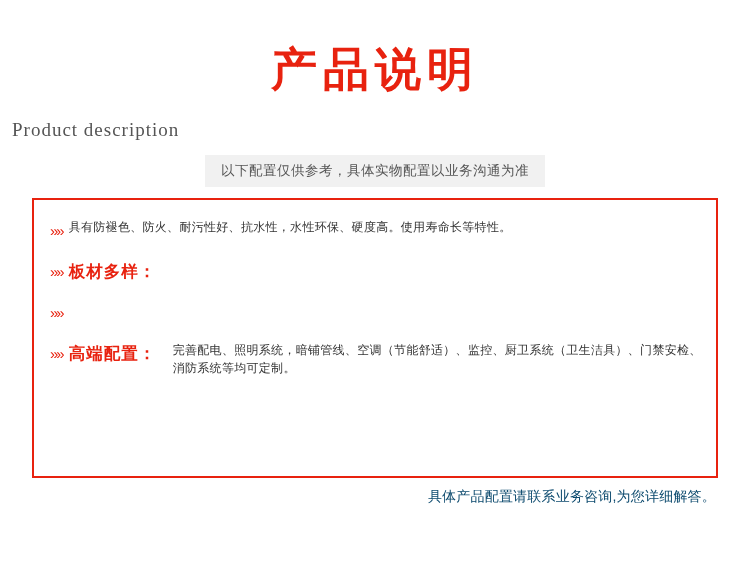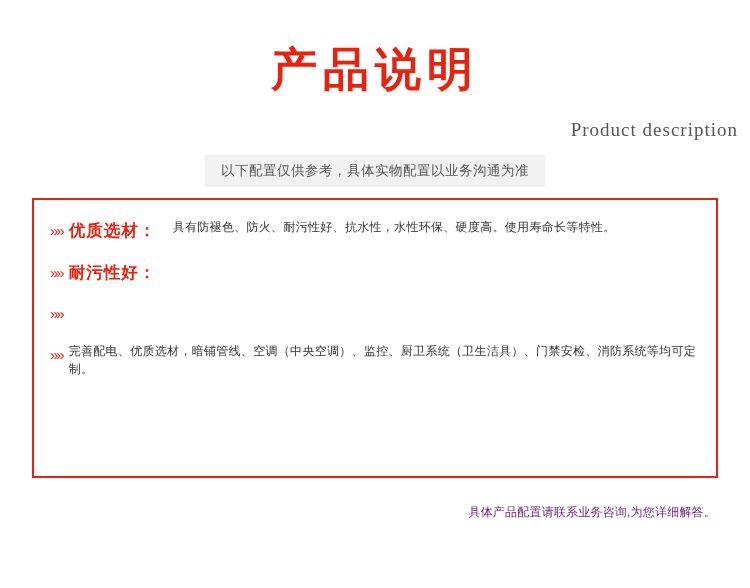--- a/index.html
+++ b/index.html
@@ -26,21 +26,21 @@
     color: #e8220f;
     font-size: 46px;
     font-weight: bold;
     letter-spacing: 6px;
     margin: 0;
     padding-top: 30px;
     line-height: 1.2;
     font-family: "Liberation Sans", sans-serif;
   }
   .subtitle {
-    text-align: right;
+    text-align: left;
     color: #555555;
     font-size: 19px;
     letter-spacing: 1px;
     margin-top: 22px;
     font-family: "Liberation Serif", serif;
   }
   .note-wrap {
     display: flex;
     justify-content: center;
     margin-top: 14px;
@@ -95,23 +95,23 @@
   .desc {
     color: #333333;
     font-size: 12px;
     line-height: 1.55;
     flex: 1 1 auto;
     letter-spacing: 0.3px;
   }
   .footnote {
     position: absolute;
     right: 34px;
-    top: 504px;
-    font-size: 12px;
-    color: #701a75;
+    top: 488px;
+    font-size: 14px;
+    color: #0c4a6e;
     letter-spacing: 0.2px;
   }
 </style>
 </head>
 <body>
 
 <div class="page">
 
   <h1 class="title">产品说明</h1>
 
@@ -119,36 +119,36 @@
 
   <div class="note-wrap">
     <div class="note">以下配置仅供参考，具体实物配置以业务沟通为准</div>
   </div>
 
   <div class="box">
     <div class="rows">
 
       <div class="row">
         <span class="bullet">»»</span>
-        <span class="label">优质选材：</span>
         <span class="desc">具有防褪色、防火、耐污性好、抗水性，水性环保、硬度高。使用寿命长等特性。</span>
       </div>
 
       <div class="row">
         <span class="bullet">»»</span>
-        <span class="label">耐污性好：</span>
+        <span class="label">板材多样：</span>
       </div>
 
       <div class="row">
         <span class="bullet">»»</span>
       </div>
 
       <div class="row">
         <span class="bullet">»»</span>
-        <span class="desc">完善配电、优质选材，暗铺管线、空调（中央空调）、监控、厨卫系统（卫生洁具）、门禁安检、消防系统等均可定制。</span>
+        <span class="label">高端配置：</span>
+        <span class="desc">完善配电、照明系统，暗铺管线、空调（节能舒适）、监控、厨卫系统（卫生洁具）、门禁安检、消防系统等均可定制。</span>
       </div>
 
     </div>
   </div>
 
   <div class="footnote">具体产品配置请联系业务咨询,为您详细解答。</div>
 
 </div>
 
 </body></html>

